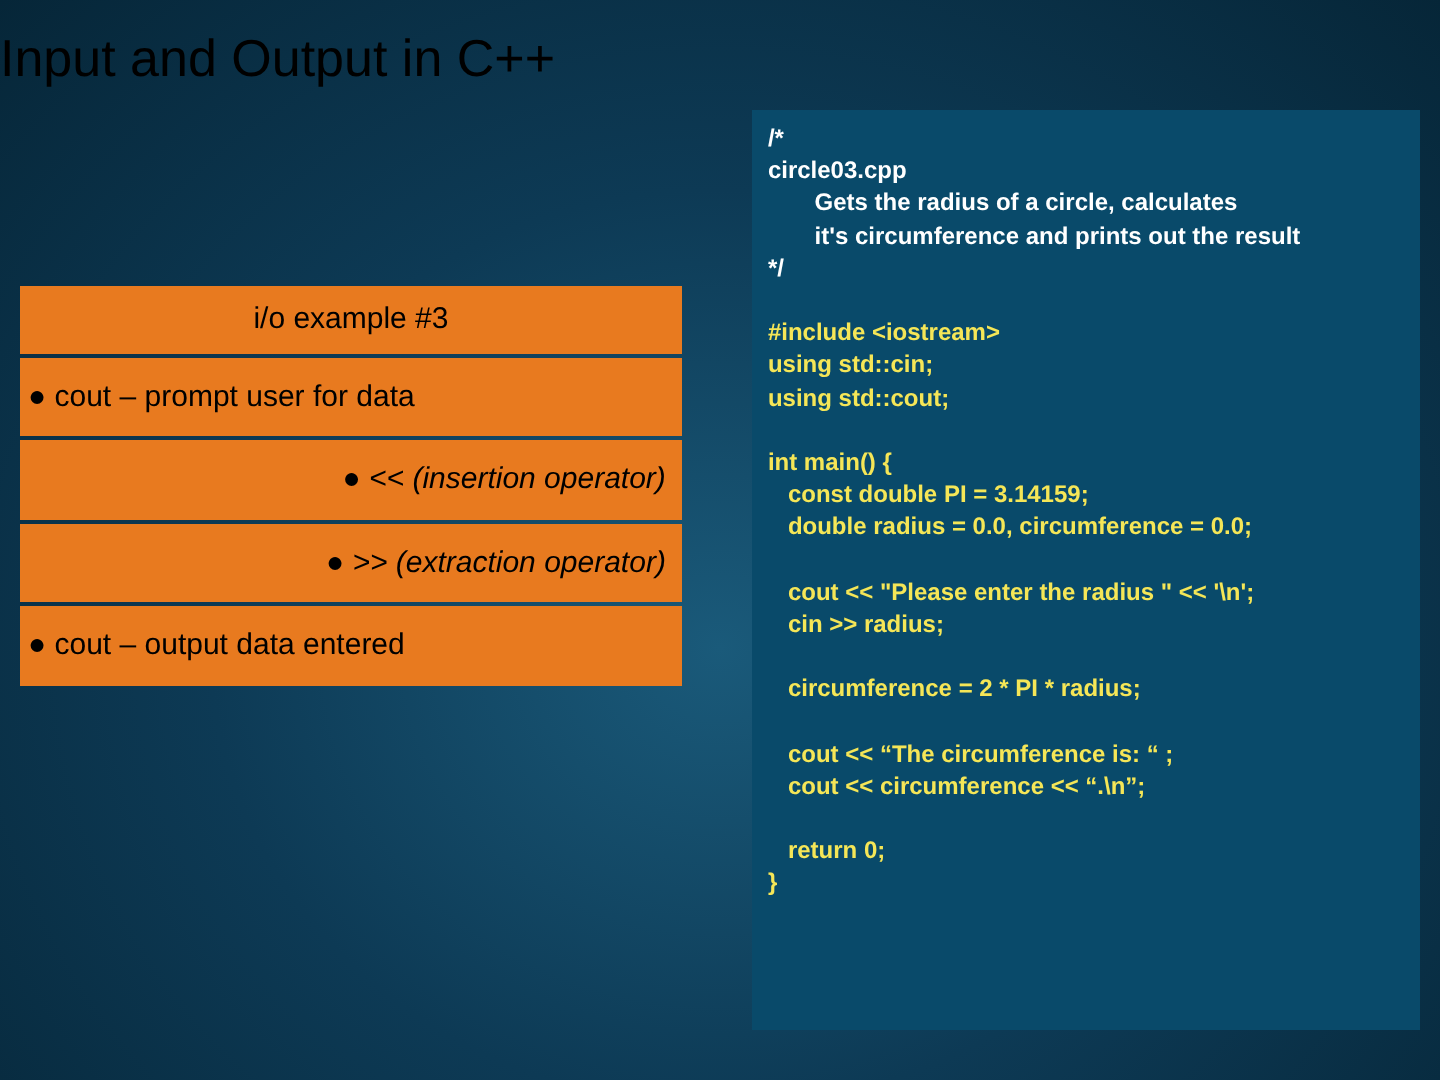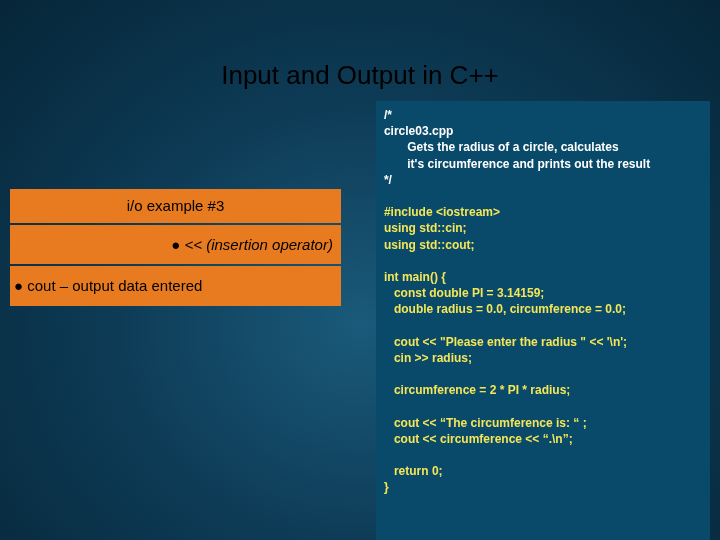--- a/index.html
+++ b/index.html
@@ -8,25 +8,24 @@
     height: 540px;
     background: radial-gradient(ellipse at center 60%, #1a5a7a 0%, #0d3a55 50%, #062638 100%);
     font-family: Arial, sans-serif;
     overflow: hidden;
     position: relative;
   }
   .title {
     color: #000;
     font-size: 26px;
     font-weight: 400;
-    text-align: center;
+    text-align: left;
     padding-top: 14px;
     padding-bottom: 10px;
     font-family: Arial, sans-serif;
-    margin-top: 46px;
   }
   .content {
     display: flex;
     padding: 0 10px;
     gap: 8px;
     height: 460px;
   }
   .left {
     width: 360px;
     padding-top: 88px;
@@ -69,21 +68,23 @@
   .bul { font-family: Arial; }
 </style>
 </head>
 <body>
 
 <div class="title">Input and Output in C++</div>
 
 <div class="content">
   <div class="left">
     <div class="bullet-box center">i/o example #3</div>
+    <div class="bullet-box main"><span class="bul">● </span><span>cout – prompt user for data</span></div>
     <div class="bullet-box sub"><span class="bul">● </span><span>&lt;&lt; (insertion operator)</span></div>
+    <div class="bullet-box sub"><span class="bul">● </span><span>&gt;&gt; (extraction operator)</span></div>
     <div class="bullet-box main"><span class="bul">● </span><span>cout – output data entered</span></div>
   </div>
 
   <div class="right"><span>/*</span>
 <span>circle03.cpp</span>
 <span>       Gets the radius of a circle, calculates</span>
 <span>       it's circumference and prints out the result</span>
 <span>*/</span>
 <span></span>
 <span class="yellow">#include &lt;iostream&gt;</span>

